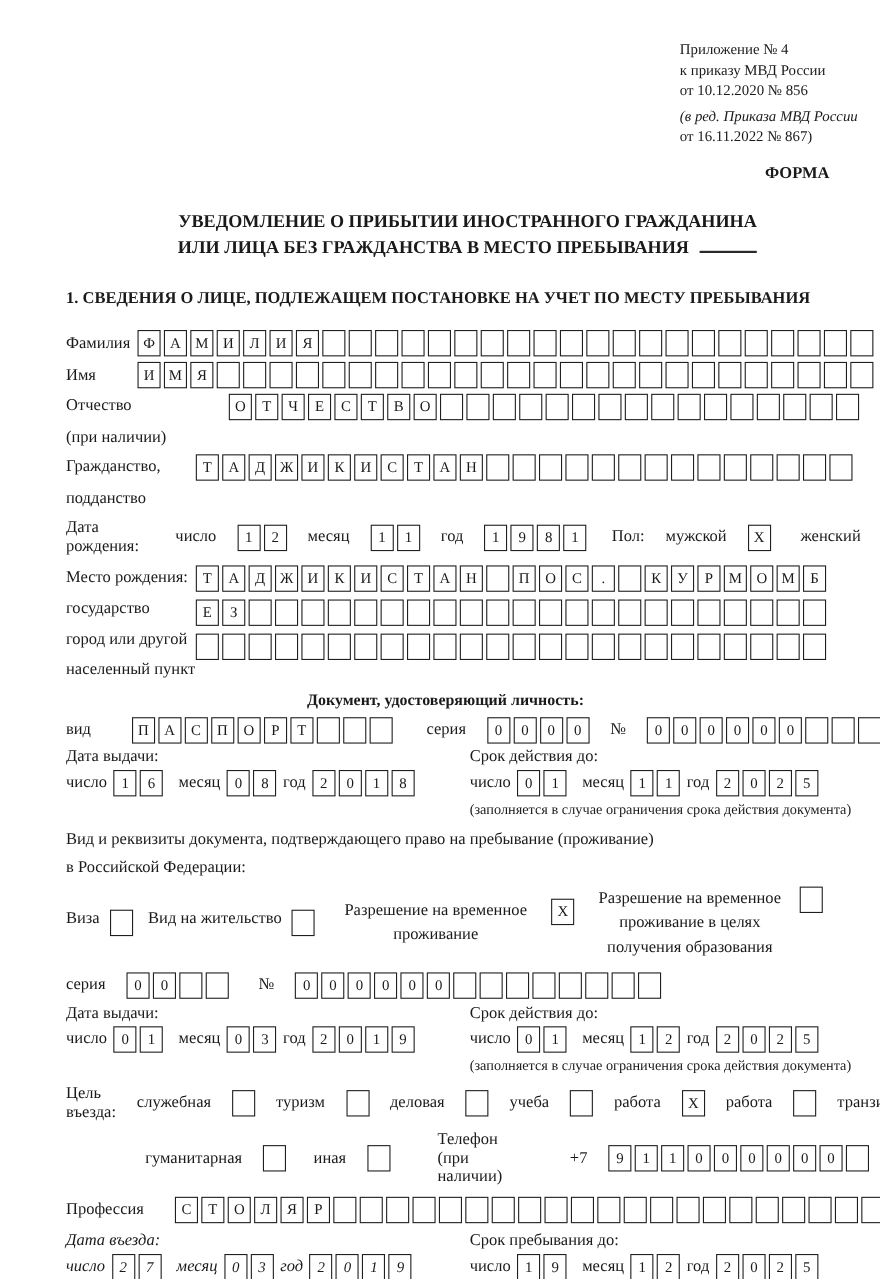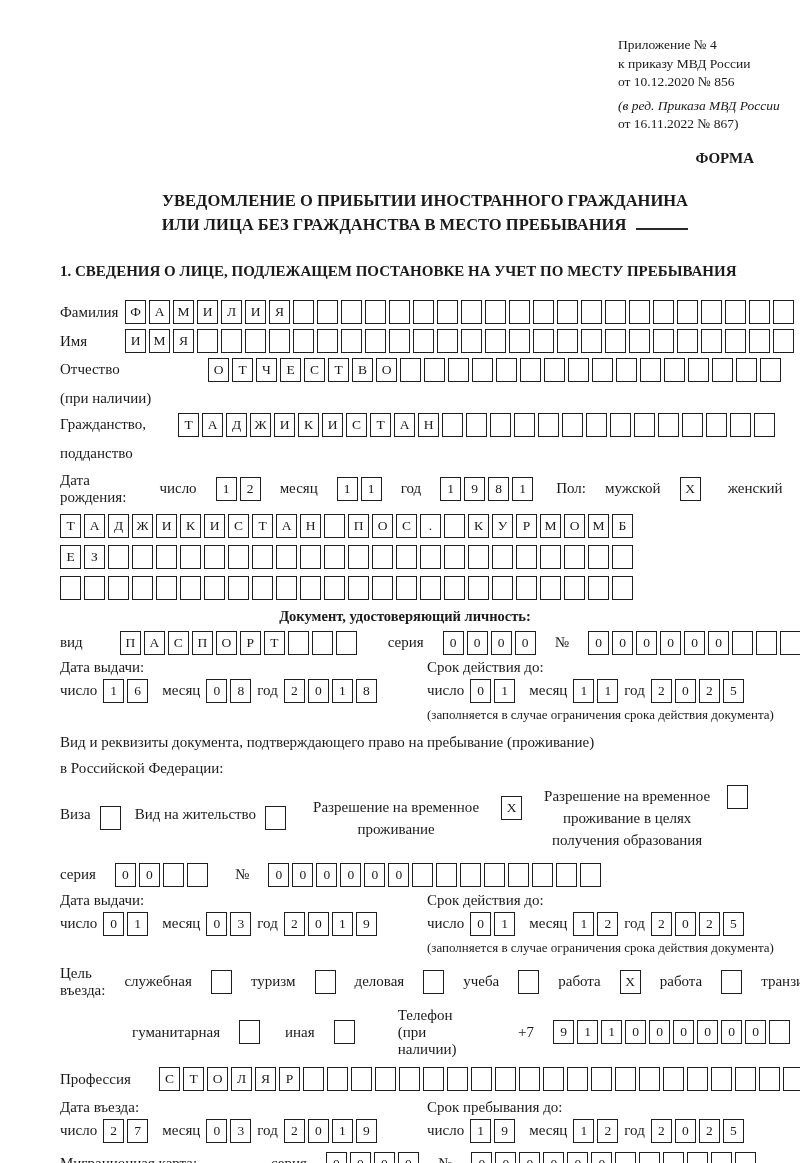--- a/index.html
+++ b/index.html
@@ -223,20 +223,26 @@
     <span class="cells">
         <span class="cell">X</span>
       </span>
     <span style="margin-left:8px;text-align:right;">женский</span>
     <span class="cells">
         <span class="cell"></span>
       </span>
   </div>
 
   <div class="row">
+    <span style="width:118px; flex:none;">
+      <span class="lbl2" style="display:block;">Место рождения:</span>
+      <span class="lbl2" style="display:block; margin-top:5px;">государство</span>
+      <span class="lbl2" style="display:block; margin-top:5px;">город или другой</span>
+      <span class="lbl2" style="display:block; margin-top:5px;">населенный пункт</span>
+    </span>
     <span class="cellcol">
       <span class="cells">
           <span class="cell">Т</span>
           <span class="cell">А</span>
           <span class="cell">Д</span>
           <span class="cell">Ж</span>
           <span class="cell">И</span>
           <span class="cell">К</span>
           <span class="cell">И</span>
           <span class="cell">С</span>
@@ -588,21 +594,21 @@
         <span class="cell"></span>
         <span class="cell"></span>
         <span class="cell"></span>
         <span class="cell"></span>
         <span class="cell"></span>
         <span class="cell"></span>
       </span>
   </div>
 
   <div class="date-pair" style="margin-top:8px;">
-    <div class="date-col" style="width:355px;">
+    <div class="date-col" style="width:355px;font-style:italic;">
       <div class="hdr">Дата въезда:</div>
       <div class="date-row">
         <span>число</span>
         <span class="cells">
             <span class="cell">2</span>
             <span class="cell">7</span>
           </span>
         <span style="margin-left:8px;">месяц</span>
         <span class="cells">
             <span class="cell">0</span>

